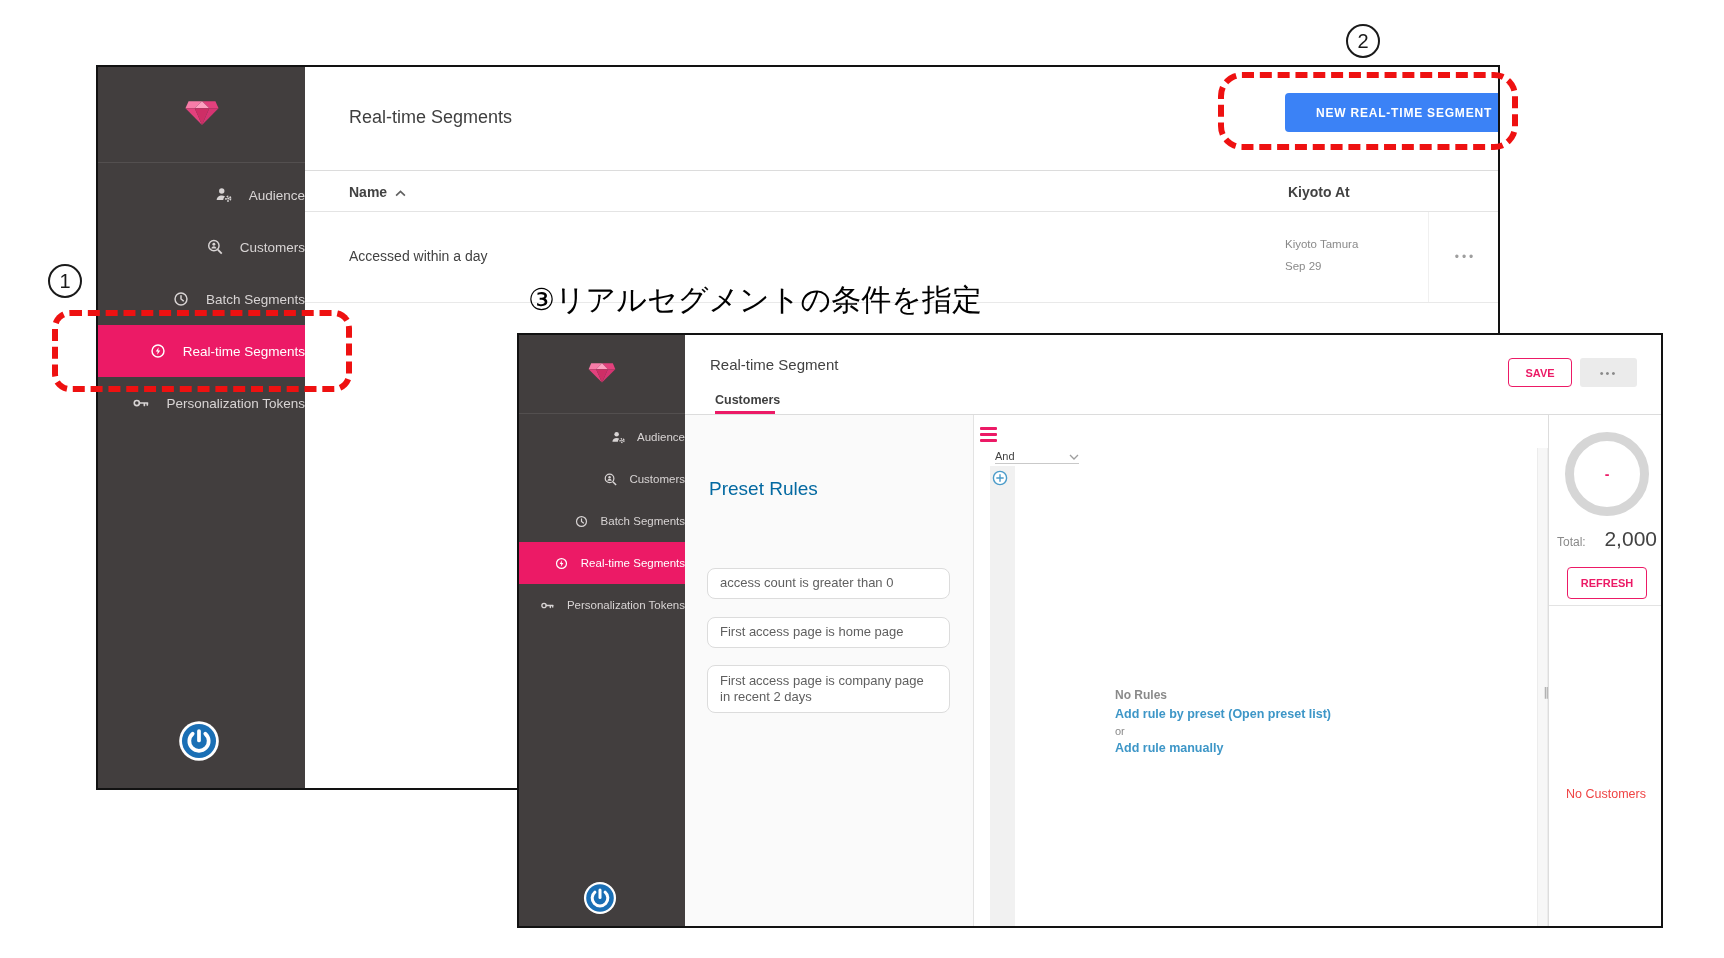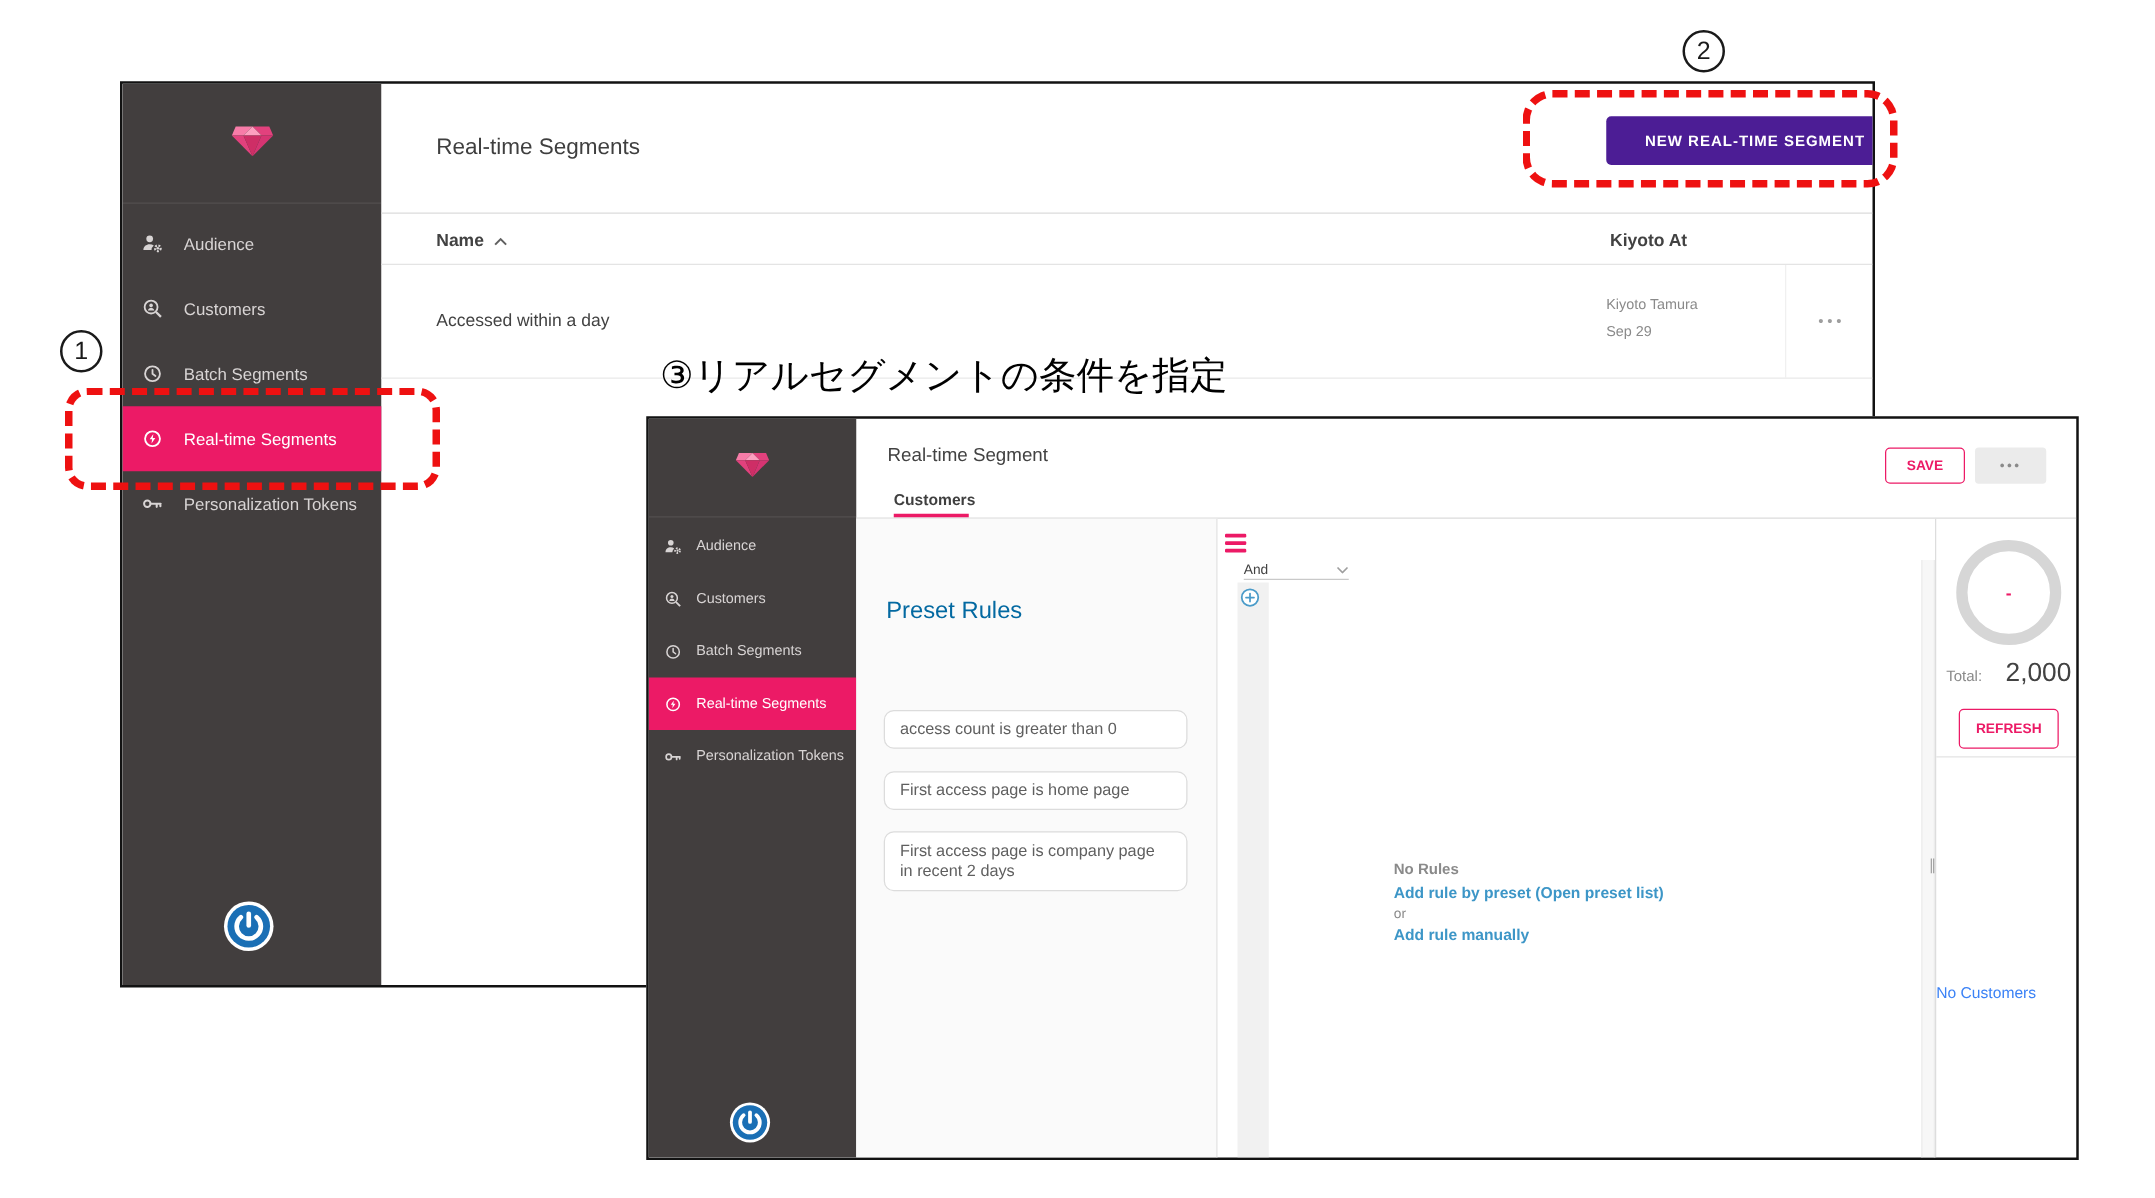--- a/index.html
+++ b/index.html
@@ -15,37 +15,37 @@
   
   .sidebar { position:absolute; left:0; top:0; bottom:0; background:#423e3e; }
   #w1 .sidebar { width:207px; }
   #w2 .sidebar { width:166px; }
   .logo-area { position:absolute; left:0; top:0; right:0; display:flex; align-items:center; justify-content:center; border-bottom:1px solid rgba(255,255,255,.09); }
   #w1 .logo-area { height:96px; }
   #w2 .logo-area { height:79px; }
   .nav { position:absolute; left:0; right:0; }
   #w1 .nav { top:102px; }
   #w2 .nav { top:81px; }
-  .nav-item { display:flex; align-items:center; color:#d8d4d4; cursor:pointer; }
+  .nav-item { display:flex; align-items:center; color:#d8d4d4; cursor:pointer;justify-content:flex-end; }
   #w1 .nav-item { height:52px; padding-left:14px; font-size:13.5px; }
   #w2 .nav-item { height:42px; padding-left:11px; font-size:11.5px; }
   .nav-item .nav-icon { display:flex; align-items:center; justify-content:center; }
   #w1 .nav-item .nav-icon { width:20px; margin-right:15px; }
   #w2 .nav-item .nav-icon { width:16px; margin-right:11px; }
   #w1 .nav-item svg { width:18px; height:18px; }
   #w2 .nav-item svg { width:15px; height:15px; }
   .nav-item.active { background:#ec1a66; color:#fff; }
   .power-logo { position:absolute; }
   #w1 .power-logo { left:80px; bottom:26px; width:42px; height:42px; }
   #w2 .power-logo { left:64px; bottom:11px; width:34px; height:34px; }
 
   
   .w1-title { position:absolute; left:251px; top:40px; font-size:18px; color:#3f3f3f; }
   .btn-primary { position:absolute; left:1187px; top:26px; width:238px; height:39px;
-    background:#4c1d95; color:#fff; border:none; border-radius:4px; font-size:12px; font-weight:bold;
+    background:#3b82f6; color:#fff; border:none; border-radius:4px; font-size:12px; font-weight:bold;
     letter-spacing:.8px; font-family:inherit; cursor:pointer; }
   .w1-hsep1 { position:absolute; left:207px; right:0; top:103px; height:1px; background:#dcdcdc; }
   .w1-hsep2 { position:absolute; left:207px; right:0; top:144px; height:1px; background:#e4e4e4; }
   .w1-rowsep { position:absolute; left:207px; right:0; top:235px; height:1px; background:#e9e9e9; }
   .col-name { position:absolute; left:251px; top:117px; font-size:14px; font-weight:bold; color:#424242; display:flex; align-items:center; gap:8px; }
   .col-updated { position:absolute; left:1190px; top:117px; font-size:14px; font-weight:bold; color:#424242; }
   .cell-name { position:absolute; left:251px; top:181px; font-size:14px; color:#424242; }
   .cell-by { position:absolute; left:1187px; top:171px; font-size:11.5px; color:#8a8a8a; }
   .cell-date { position:absolute; left:1187px; top:193px; font-size:11.5px; color:#8a8a8a; }
   .cell-actions { position:absolute; left:1330px; top:145px; height:90px; width:74px; border-left:1px solid #f0f0f0; display:flex; align-items:center; justify-content:center; }
@@ -88,21 +88,21 @@
   .vsep { position:absolute; left:1029px; top:80px; width:1px; bottom:0; background:#ddd; }
   .resize-handle { position:absolute; left:1024px; top:350px; font-size:12px; color:#9e9e9e; cursor:col-resize; }
   .donut { position:absolute; left:1046px; top:97px; width:84px; height:84px; border:9px solid #d6d6d6; border-radius:50%;
     display:flex; align-items:center; justify-content:center; color:#ec1a66; font-size:14px; font-weight:bold; }
   .total-row { position:absolute; left:1038px; top:192px; width:100px; display:flex; justify-content:space-between; align-items:baseline; }
   .total-label { font-size:12px; color:#8a8a8a; }
   .total-value { font-size:21px; color:#424242; }
   .btn-refresh { position:absolute; left:1048px; top:232px; width:80px; height:32px; background:#fff;
     border:1.5px solid #ec1a66; border-radius:4px; color:#ec1a66; font-size:11px; font-weight:bold; font-family:Liberation Sans, sans-serif; cursor:pointer; }
   .summary-sep { position:absolute; left:1030px; right:0; top:270px; height:1px; background:#e3e3e3; }
-  .no-customers { position:absolute; left:1030px; top:452px; width:114px; text-align:left; font-size:12.5px; color:#3b82f6; }
+  .no-customers { position:absolute; left:1030px; top:452px; width:114px; text-align:center; font-size:12.5px; color:#ef4444; }
 
   
   .num-circle { position:absolute; width:34px; height:34px; border:2.5px solid #1a1a1a; border-radius:50%;
     background:#fff; display:flex; align-items:center; justify-content:center; font-size:20px; color:#1a1a1a; z-index:50; }
   #step1-circle { left:48px; top:264px; }
   #step2-circle { left:1346px; top:24px; }
   .dashed-box { position:absolute; border:6px dashed #ee1111; z-index:40; }
   #step1-box { left:52px; top:310px; width:300px; height:82px; border-radius:18px; }
   #step2-box { left:1218px; top:72px; width:300px; height:78px; border-radius:24px; }
   #step3-label { position:absolute; left:528px; top:280px; font-size:30px; color:#000; z-index:45; font-weight:500; }

